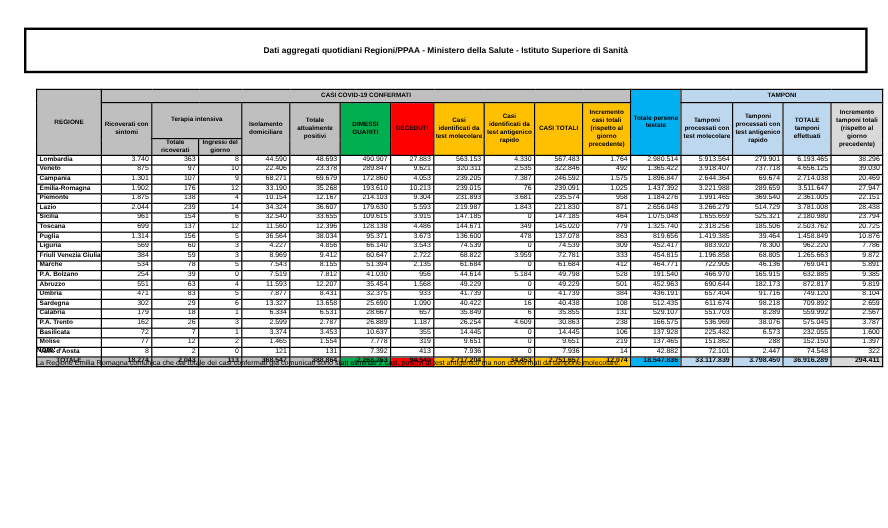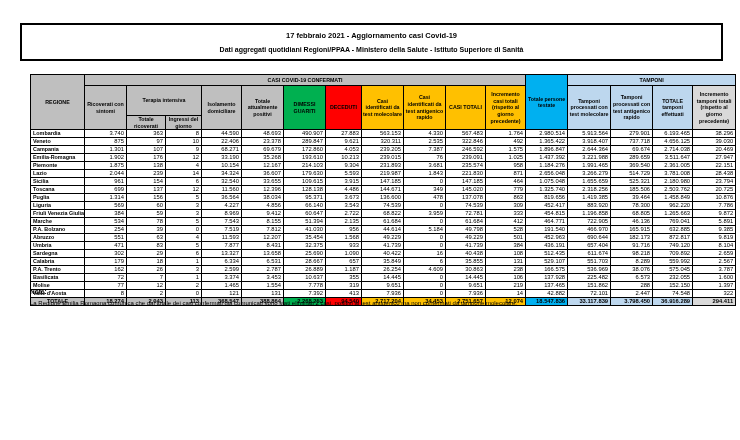--- a/index.html
+++ b/index.html
@@ -44,21 +44,20 @@
   .bg-blue   { background:#bdd7ee !important; }
   .bg-gray2  { background:#d9d9d9 !important; }
   .note-wrap { position:absolute; left:30px; top:288px; width:690px; }
   .note-label { font-size:6.5px; font-weight:bold; margin-bottom:5px; }
   .note-text  { font-size:6px; }
 </style>
 </head>
 <body>
 
 <div class="title-box">
-  <div class="title-line1">17 febbraio 2021 - Aggiornamento casi Covid-19</div>
   <div class="title-line2">Dati aggregati quotidiani Regioni/PPAA - Ministero della Salute - Istituto Superiore di Sanità</div>
 </div>
 
 <div class="table-wrap">
   <table>
     <colgroup>
       <col style="width:54px">
         <col style="width:42px">
         <col style="width:39px">
         <col style="width:36px">

